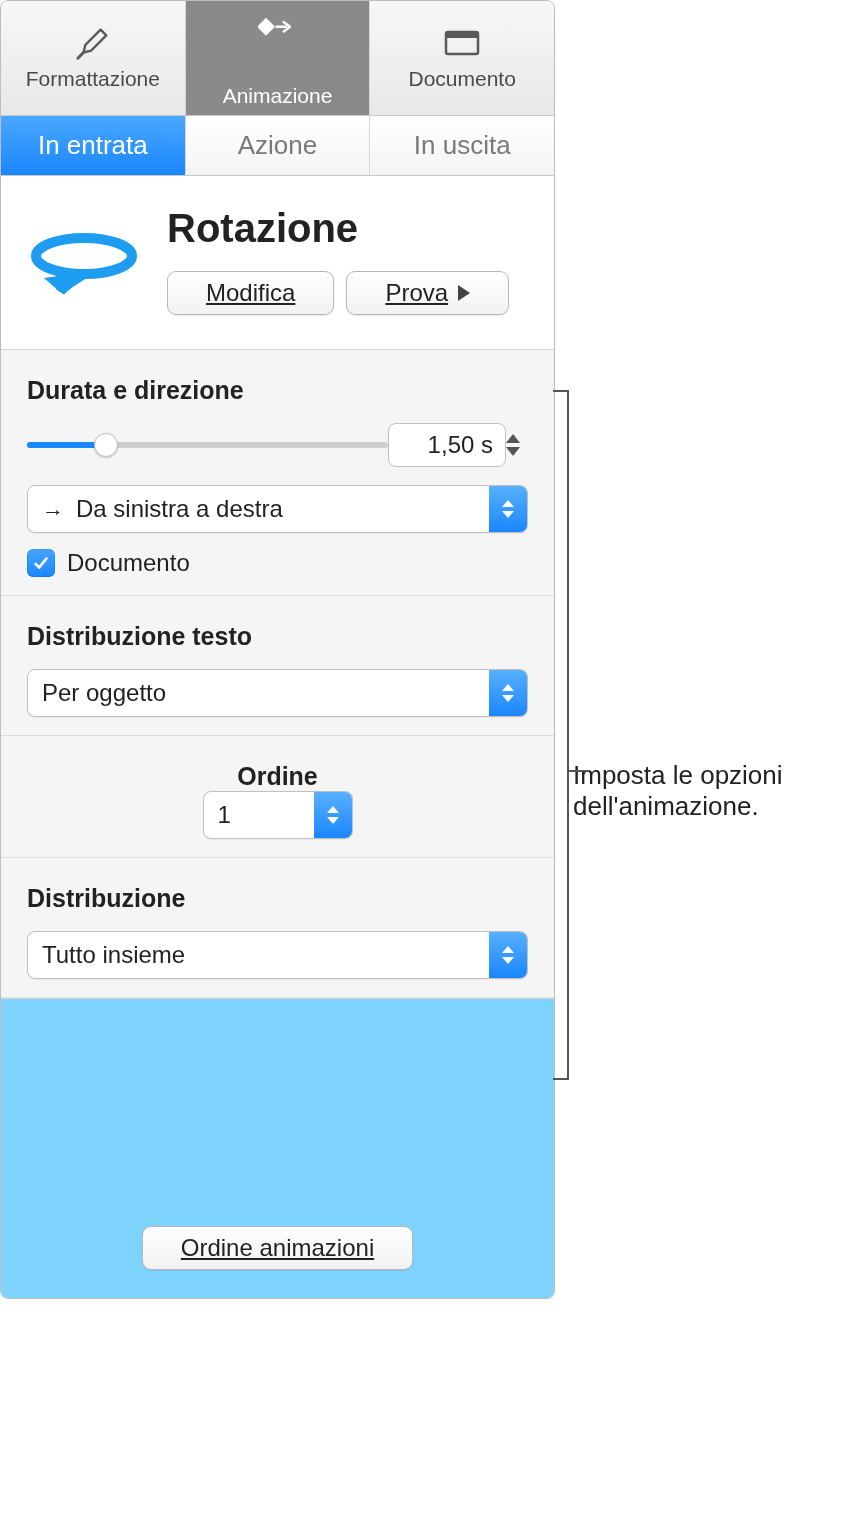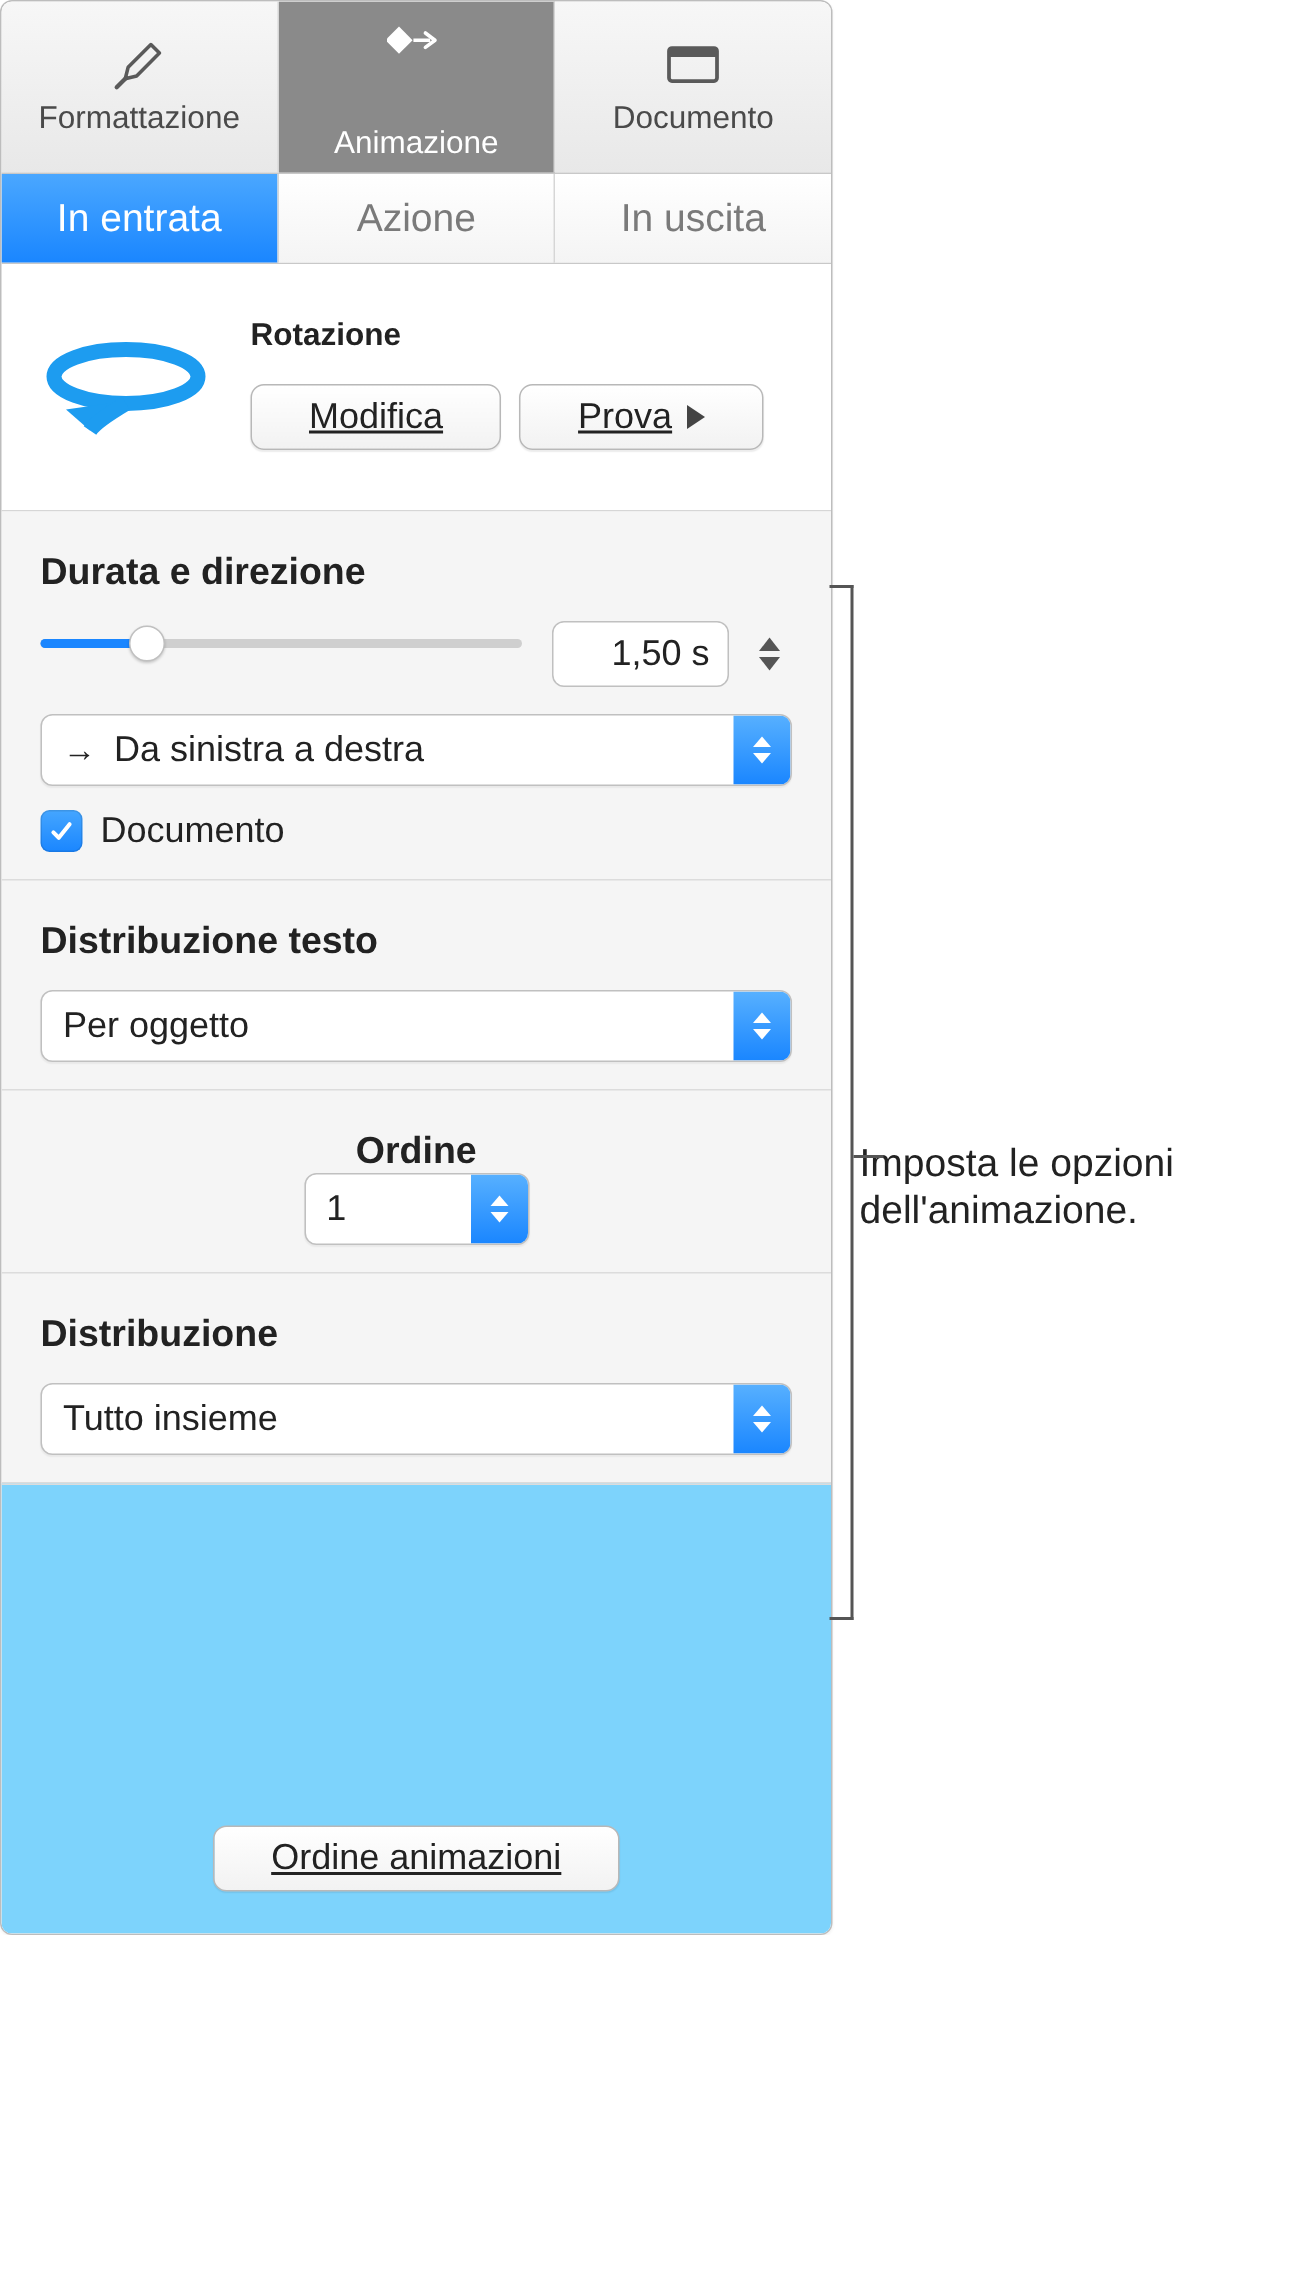--- a/index.html
+++ b/index.html
@@ -71,21 +71,21 @@
   border-bottom: 1px solid #d6d6d6;
 }
 .effect-icon {
   width: 130px;
   height: 100px;
   display: flex;
   align-items: center;
   justify-content: center;
 }
 .effect-right { flex: 1; }
-.effect-title { font-size: 21px; font-weight: 700; margin-bottom: 20px; }
+.effect-title { font-size: 40px; font-weight: 700; margin-bottom: 20px; }
 .effect-buttons { display: flex; gap: 12px; }
 .mac-btn {
   border: 1px solid #b8b8b8;
   border-radius: 9px;
   background: linear-gradient(#ffffff,#f2f2f2);
   font-size: 24px;
   color: #222;
   padding: 5px 38px;
   height: 44px;
   display: flex;
@@ -108,22 +108,22 @@
   padding: 26px 26px 18px 26px;
   border-bottom: 1px solid #dcdcdc;
 }
 .section-label {
   font-weight: 700;
   font-size: 25px;
   margin-bottom: 18px;
 }
 .row-slider {
   display: flex;
-  align-items: flex-start;
-  gap: 20px;
+  align-items: center;
+  gap: 0;
   margin-bottom: 18px;
 }
 .slider {
   position: relative;
   flex: 1;
   height: 30px;
 }
 .slider-track {
   position: absolute;
   top: 12px;

